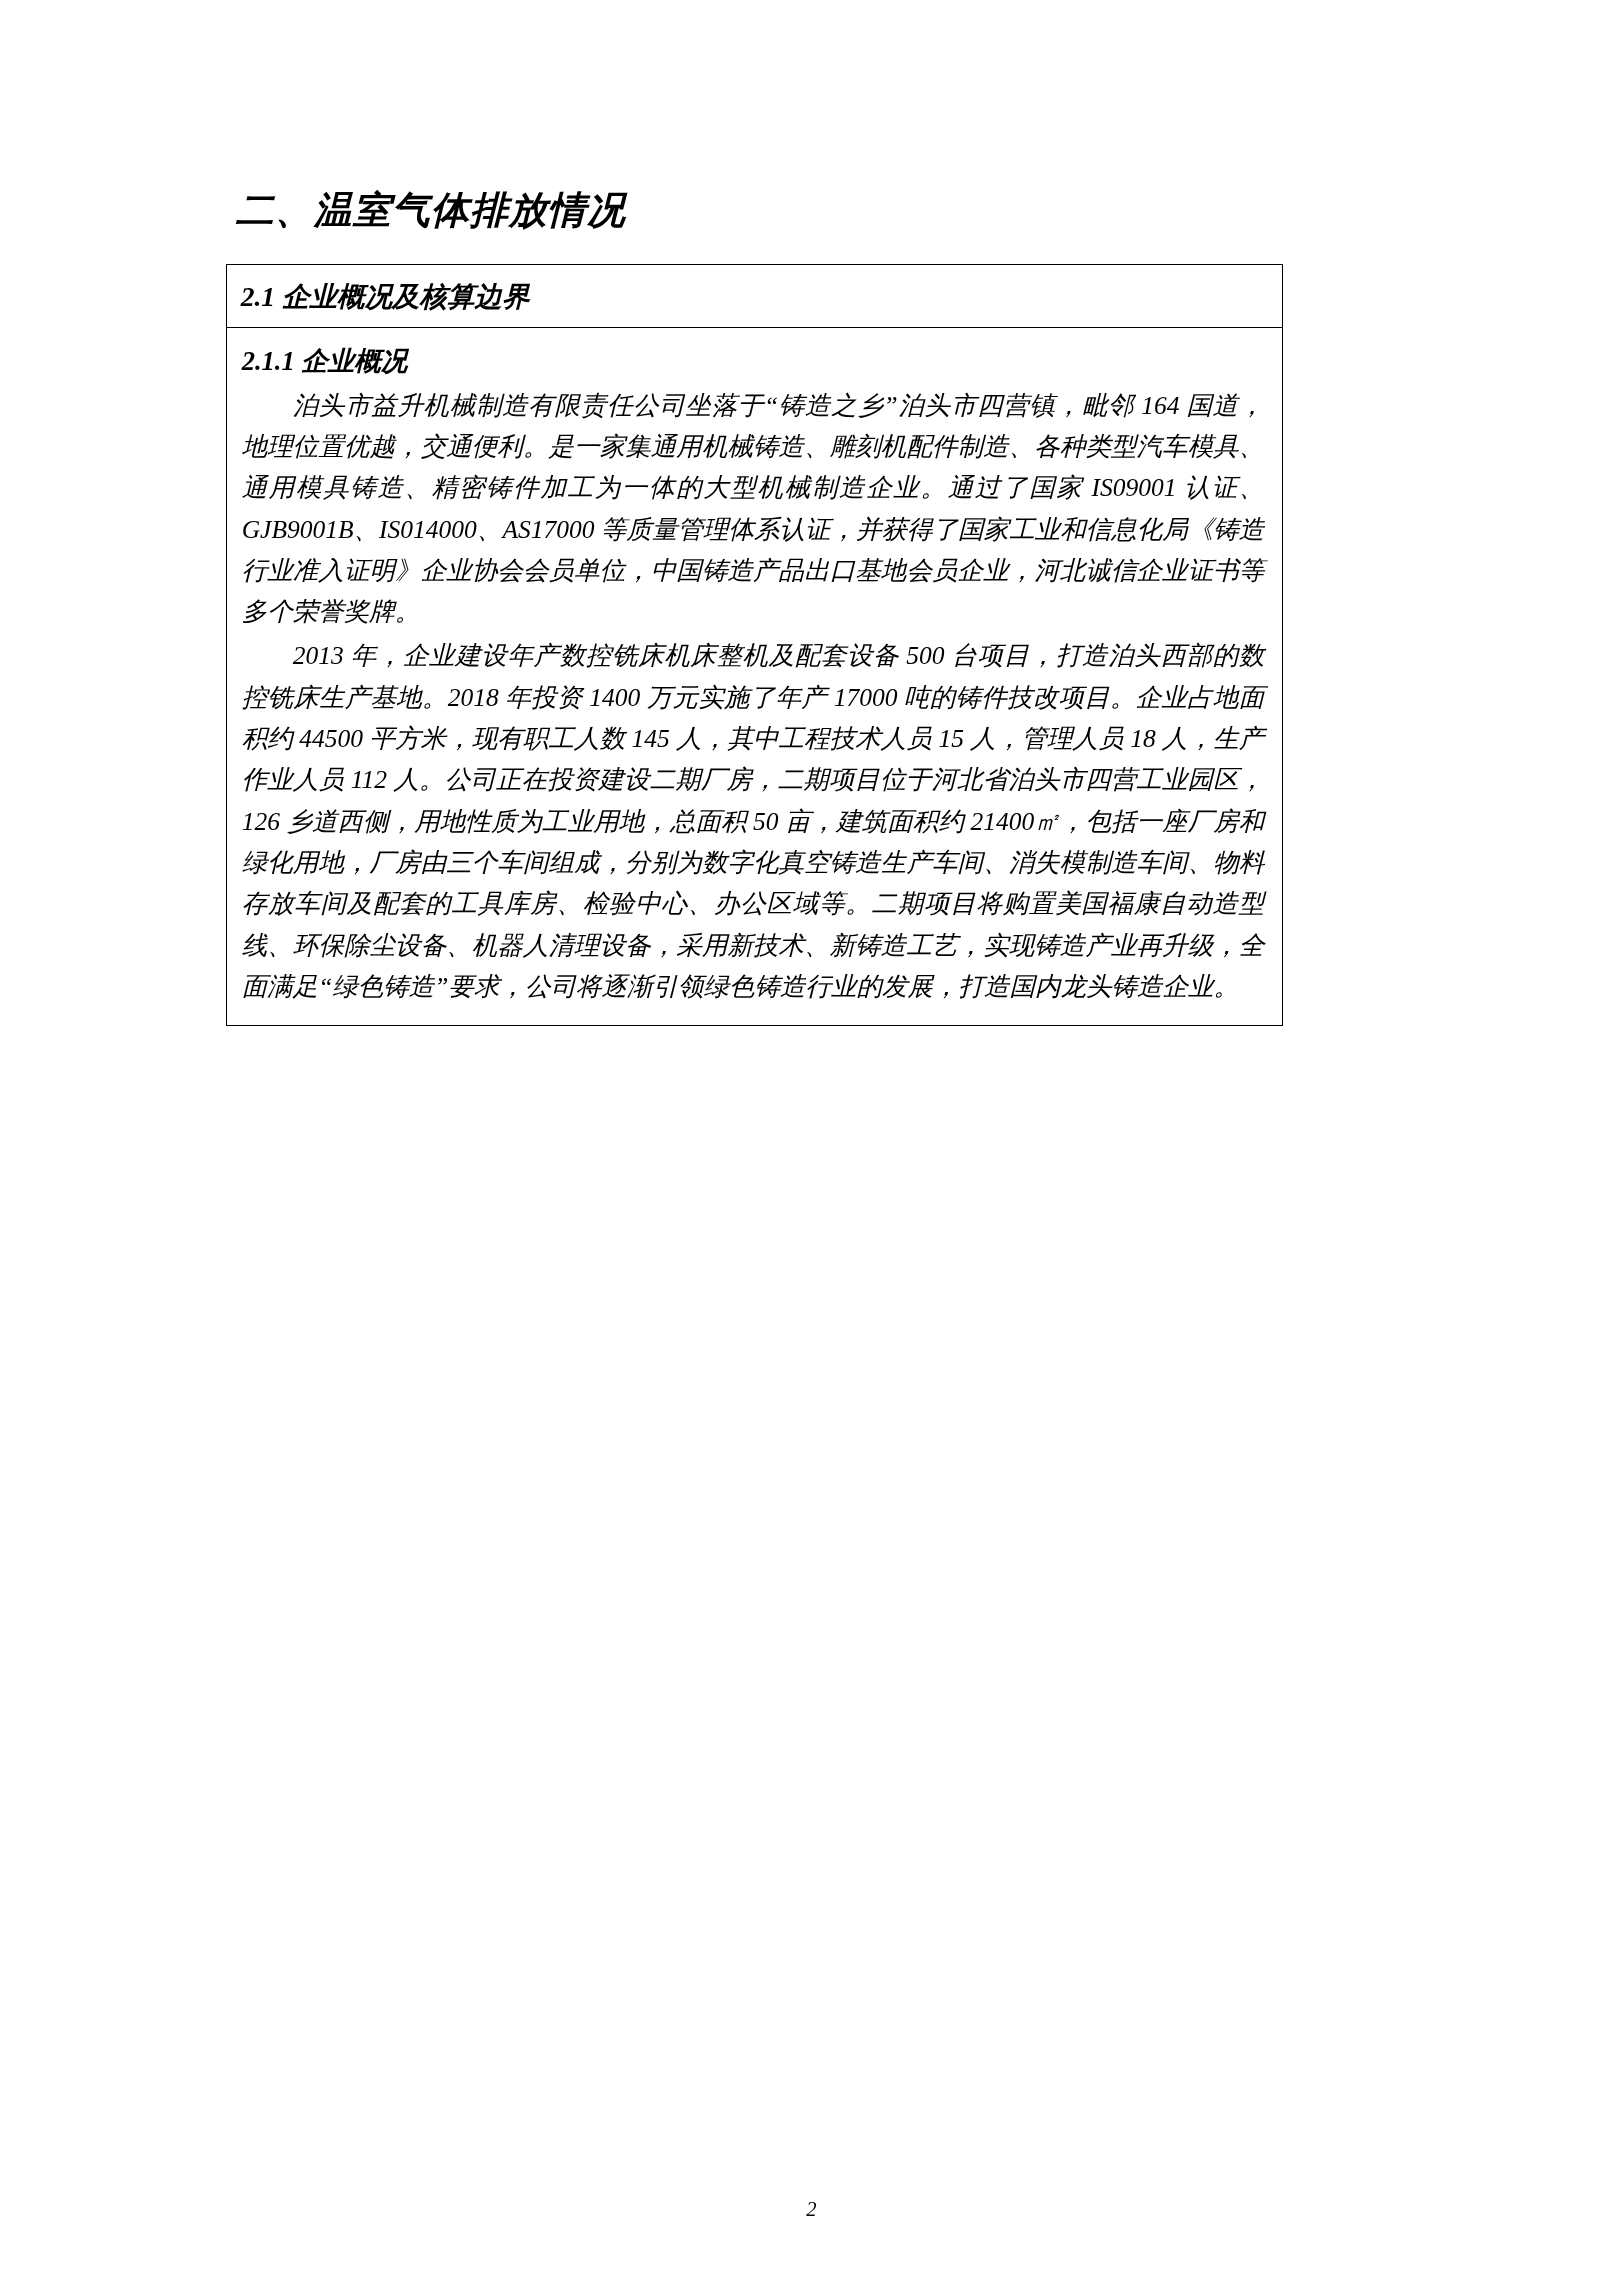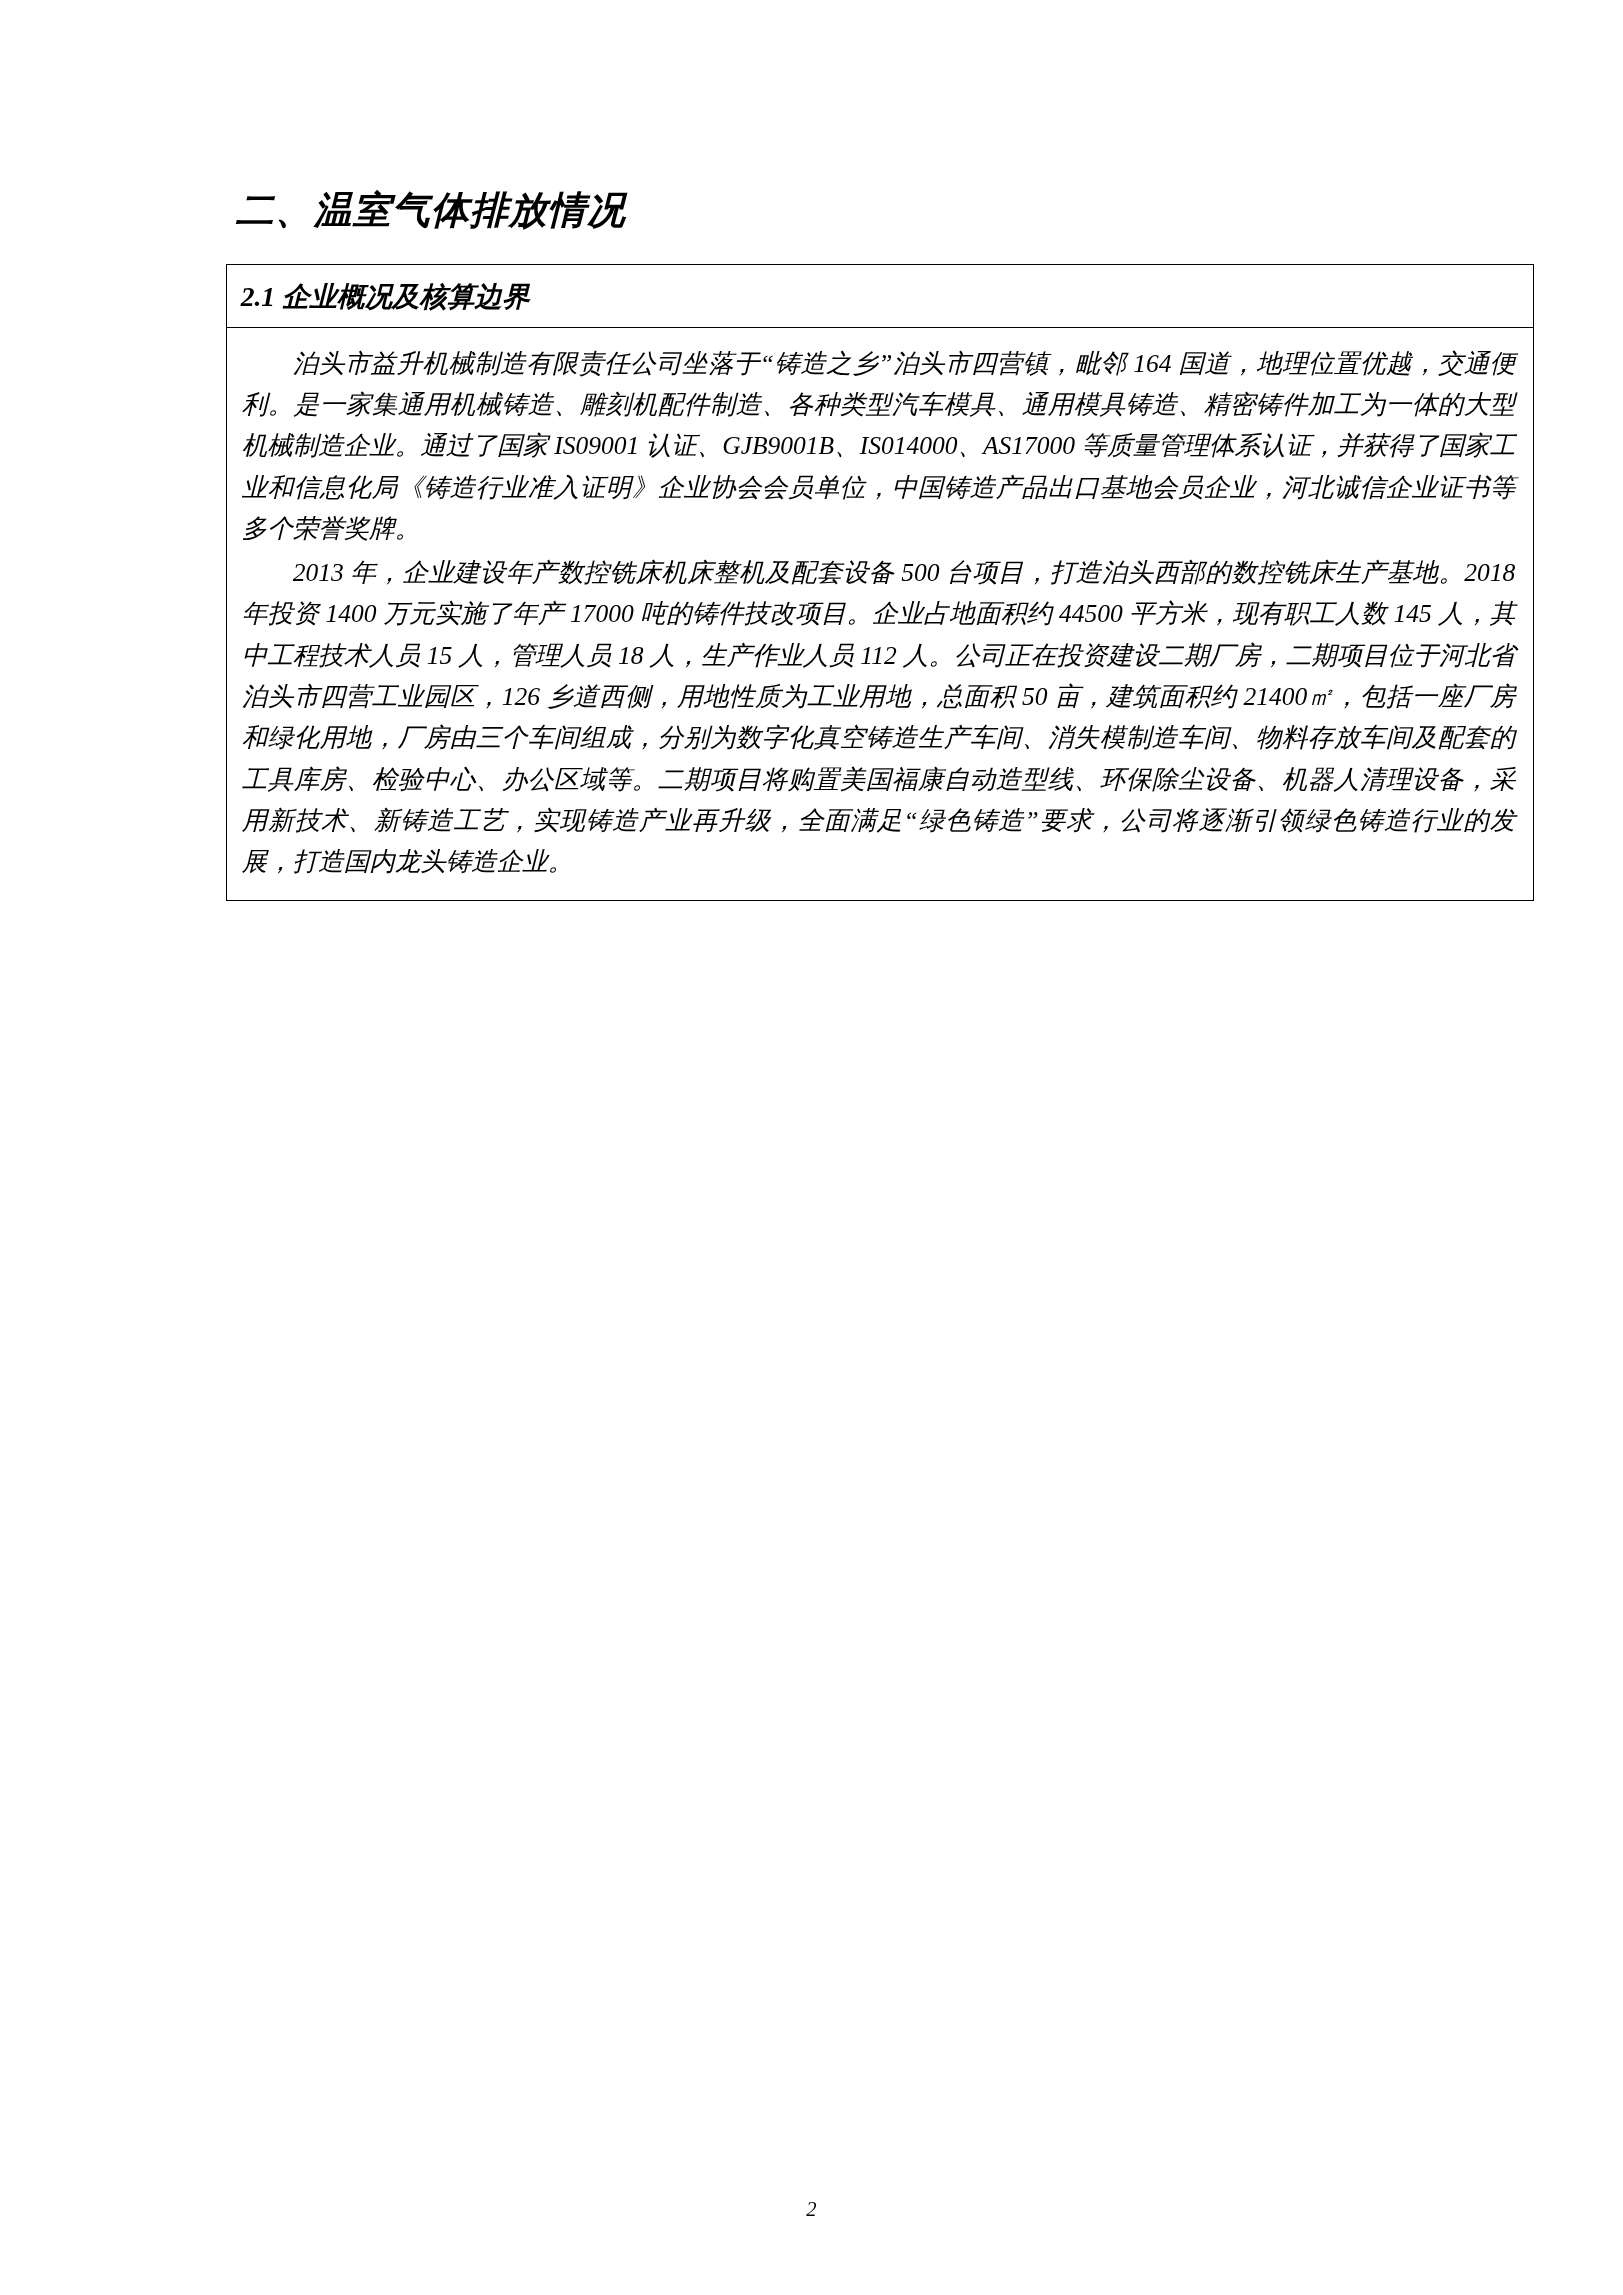--- a/index.html
+++ b/index.html
@@ -25,21 +25,21 @@
   .chapter-title {
     font-size: 38px;
     font-weight: bold;
     letter-spacing: 1px;
     margin: 0 0 28.5px 9.8px;
     line-height: 1.3;
   }
   .content-box {
     border: 1.5px solid #000000;
     box-sizing: border-box;
-    width: 1308px;
+    width: 1057px;
     padding: 0;
   }
   .section-head {
     font-size: 27.5px;
     font-weight: bold;
     padding: 13.7px 0 12.8px 13.7px;
     border-bottom: 1.5px solid #000000;
     line-height: 1.3;
   }
   .inner {
@@ -74,20 +74,21 @@
 <div class="page">
 
   <h1 class="chapter-title">二、温室气体排放情况</h1>
 
   <div class="content-box">
 
     <div class="section-head">2.1 企业概况及核算边界</div>
 
     <div class="inner">
 
+      <div class="subsection-head">2.1.1  企业概况</div>
 
       <p class="para">泊头市益升机械制造有限责任公司坐落于“铸造之乡”泊头市四营镇，毗邻 164 国道，地理位置优越，交通便利。是一家集通用机械铸造、雕刻机配件制造、各种类型汽车模具、通用模具铸造、精密铸件加工为一体的大型机械制造企业。通过了国家 IS09001 认证、GJB9001B、IS014000、AS17000 等质量管理体系认证，并获得了国家工业和信息化局《铸造行业准入证明》企业协会会员单位，中国铸造产品出口基地会员企业，河北诚信企业证书等多个荣誉奖牌。</p>
 
       <p class="para">2013 年，企业建设年产数控铣床机床整机及配套设备 500 台项目，打造泊头西部的数控铣床生产基地。2018 年投资 1400 万元实施了年产 17000 吨的铸件技改项目。企业占地面积约 44500 平方米，现有职工人数 145 人，其中工程技术人员 15 人，管理人员 18 人，生产作业人员 112 人。公司正在投资建设二期厂房，二期项目位于河北省泊头市四营工业园区，126 乡道西侧，用地性质为工业用地，总面积 50 亩，建筑面积约 21400㎡，包括一座厂房和绿化用地，厂房由三个车间组成，分别为数字化真空铸造生产车间、消失模制造车间、物料存放车间及配套的工具库房、检验中心、办公区域等。二期项目将购置美国福康自动造型线、环保除尘设备、机器人清理设备，采用新技术、新铸造工艺，实现铸造产业再升级，全面满足“绿色铸造”要求，公司将逐渐引领绿色铸造行业的发展，打造国内龙头铸造企业。</p>
 
 
 
     </div>
   </div>
 

